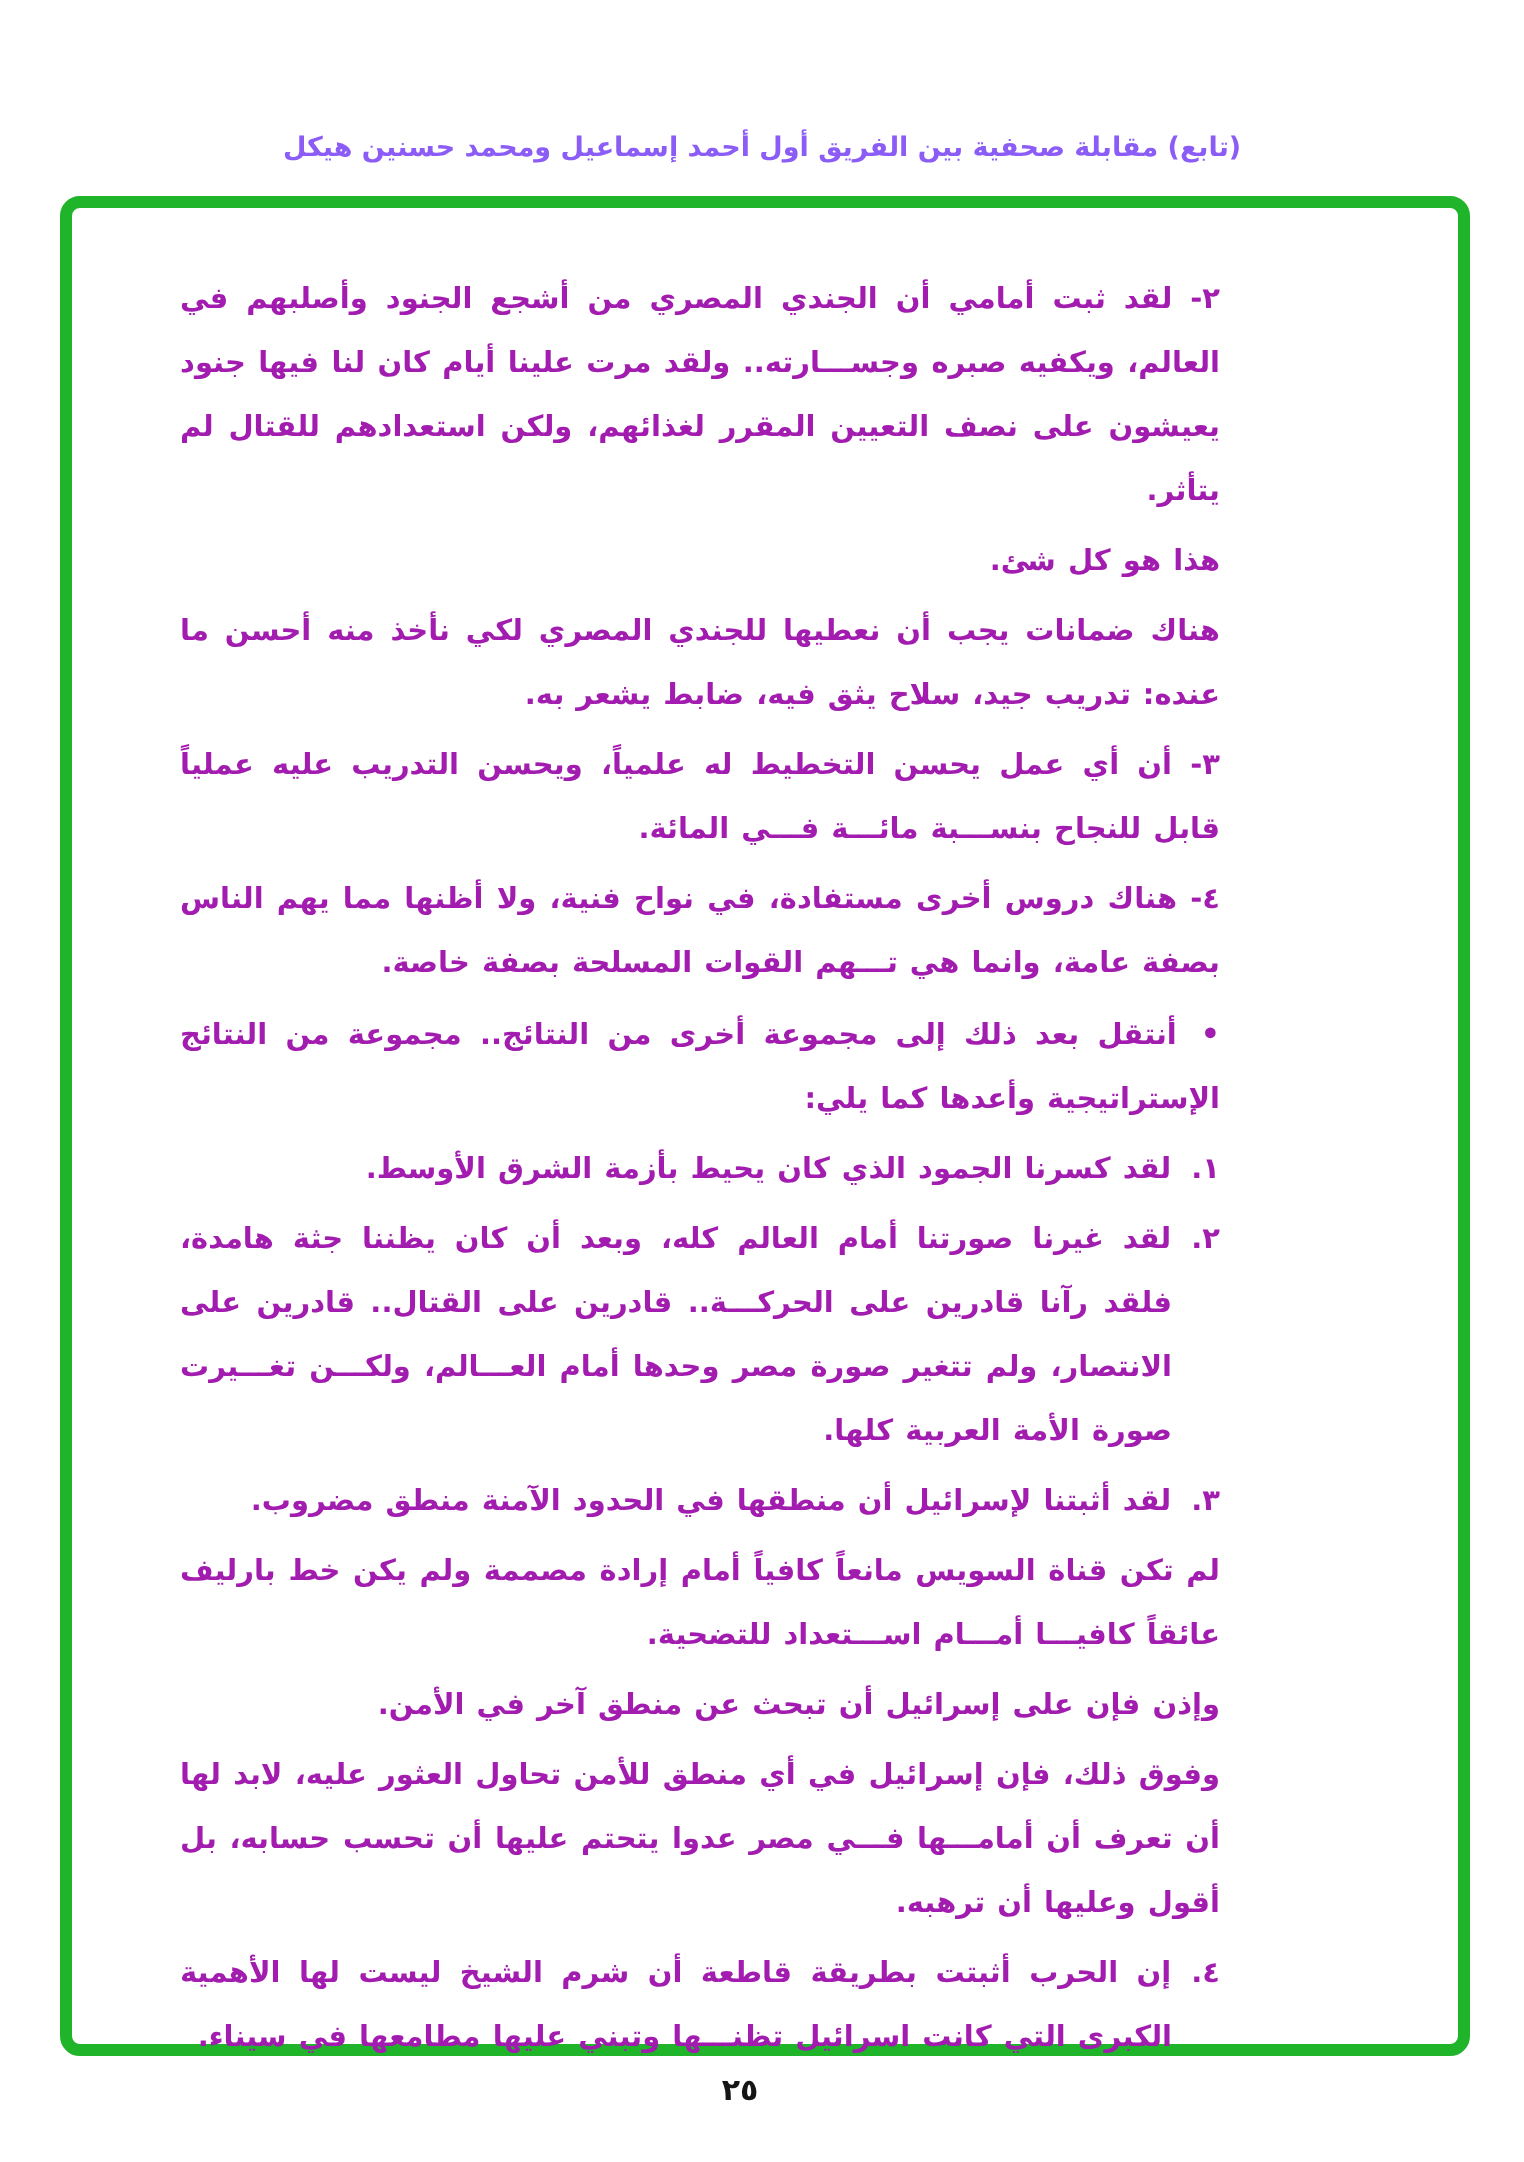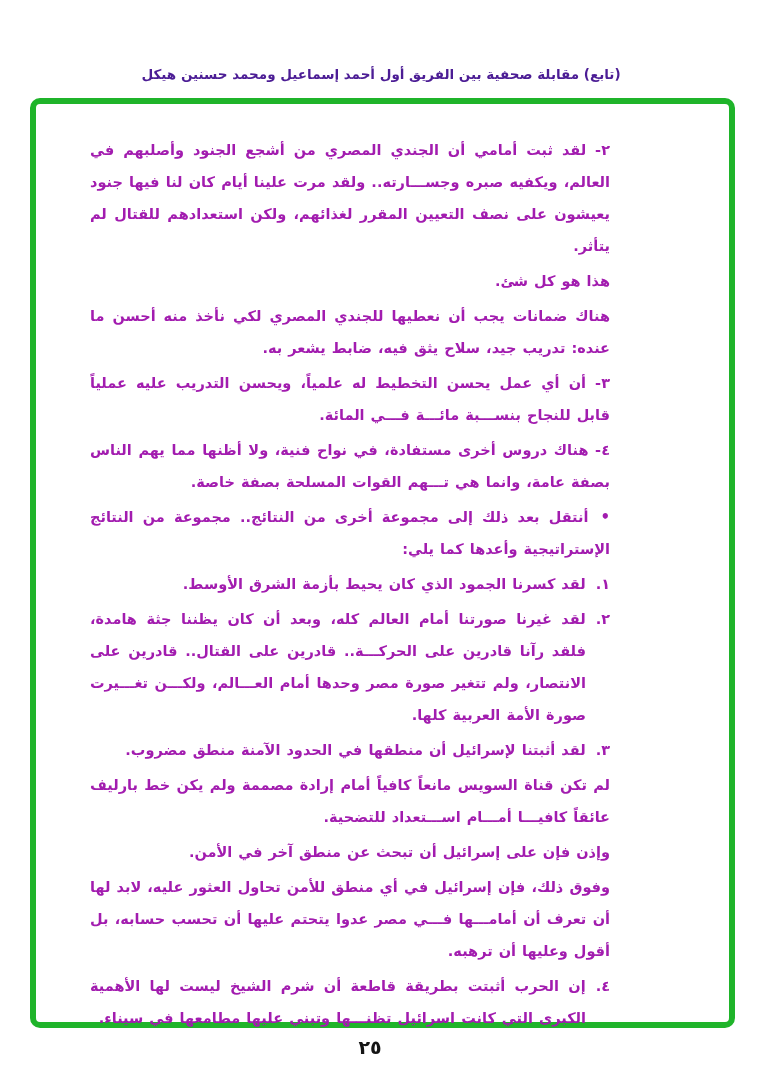--- a/index.html
+++ b/index.html
@@ -14,21 +14,21 @@
   }
   .header-title {
     position: absolute;
     top: 66px;
     left: 0;
     right: 0;
     text-align: center;
     direction: rtl;
     font-weight: bold;
     font-size: 13.5px;
-    color: #4c1d95;
+    color: #8b5cf6;
   }
   .frame {
     position: absolute;
     left: 30px;
     top: 98px;
     width: 705px;
     height: 930px;
     border: 6px solid #1fb42a;
     border-radius: 10px;
     background: transparent;
@@ -57,21 +57,21 @@
     font-size: 15px;
   }
   .page-number {
     position: absolute;
     top: 1036px;
     left: 0;
     right: 22px;
     text-align: center;
     direction: rtl;
     font-weight: bold;
-    font-size: 19px;
+    font-size: 15px;
     color: #151515;
   }
 </style>
 </head>
 <body>
 
 <div class="header-title">(تابع) مقابلة صحفية بين الفريق أول أحمد إسماعيل ومحمد حسنين هيكل</div>
 
 <div class="frame" style="border-color: rgb(31, 180, 42);"></div>
 

